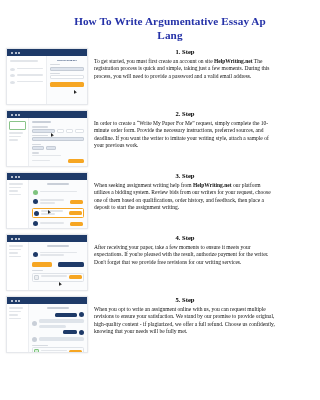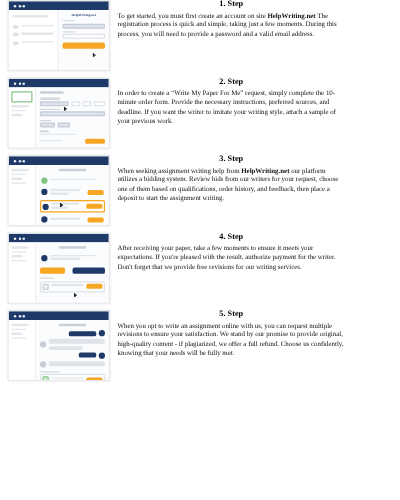--- a/index.html
+++ b/index.html
@@ -187,20 +187,23 @@
     clip-path: polygon(0 0, 100% 62%, 46% 66%, 62% 100%, 38% 78%, 0 100%);
     position: absolute;
   }
   .rel { position: relative; }
 </style>
 </head>
 <body>
 
 <div class="page">
 
+  <div class="title-wrap">
+    <div class="title">How To Write Argumentative Essay Ap Lang</div>
+  </div>
 
   <div class="steps">
 
     <div class="step-row">
       <div class="shot-col">
         <div class="shot">
           <div class="shot-bar">
             <span class="dot"></span>
             <span class="dot"></span>
             <span class="dot"></span>

